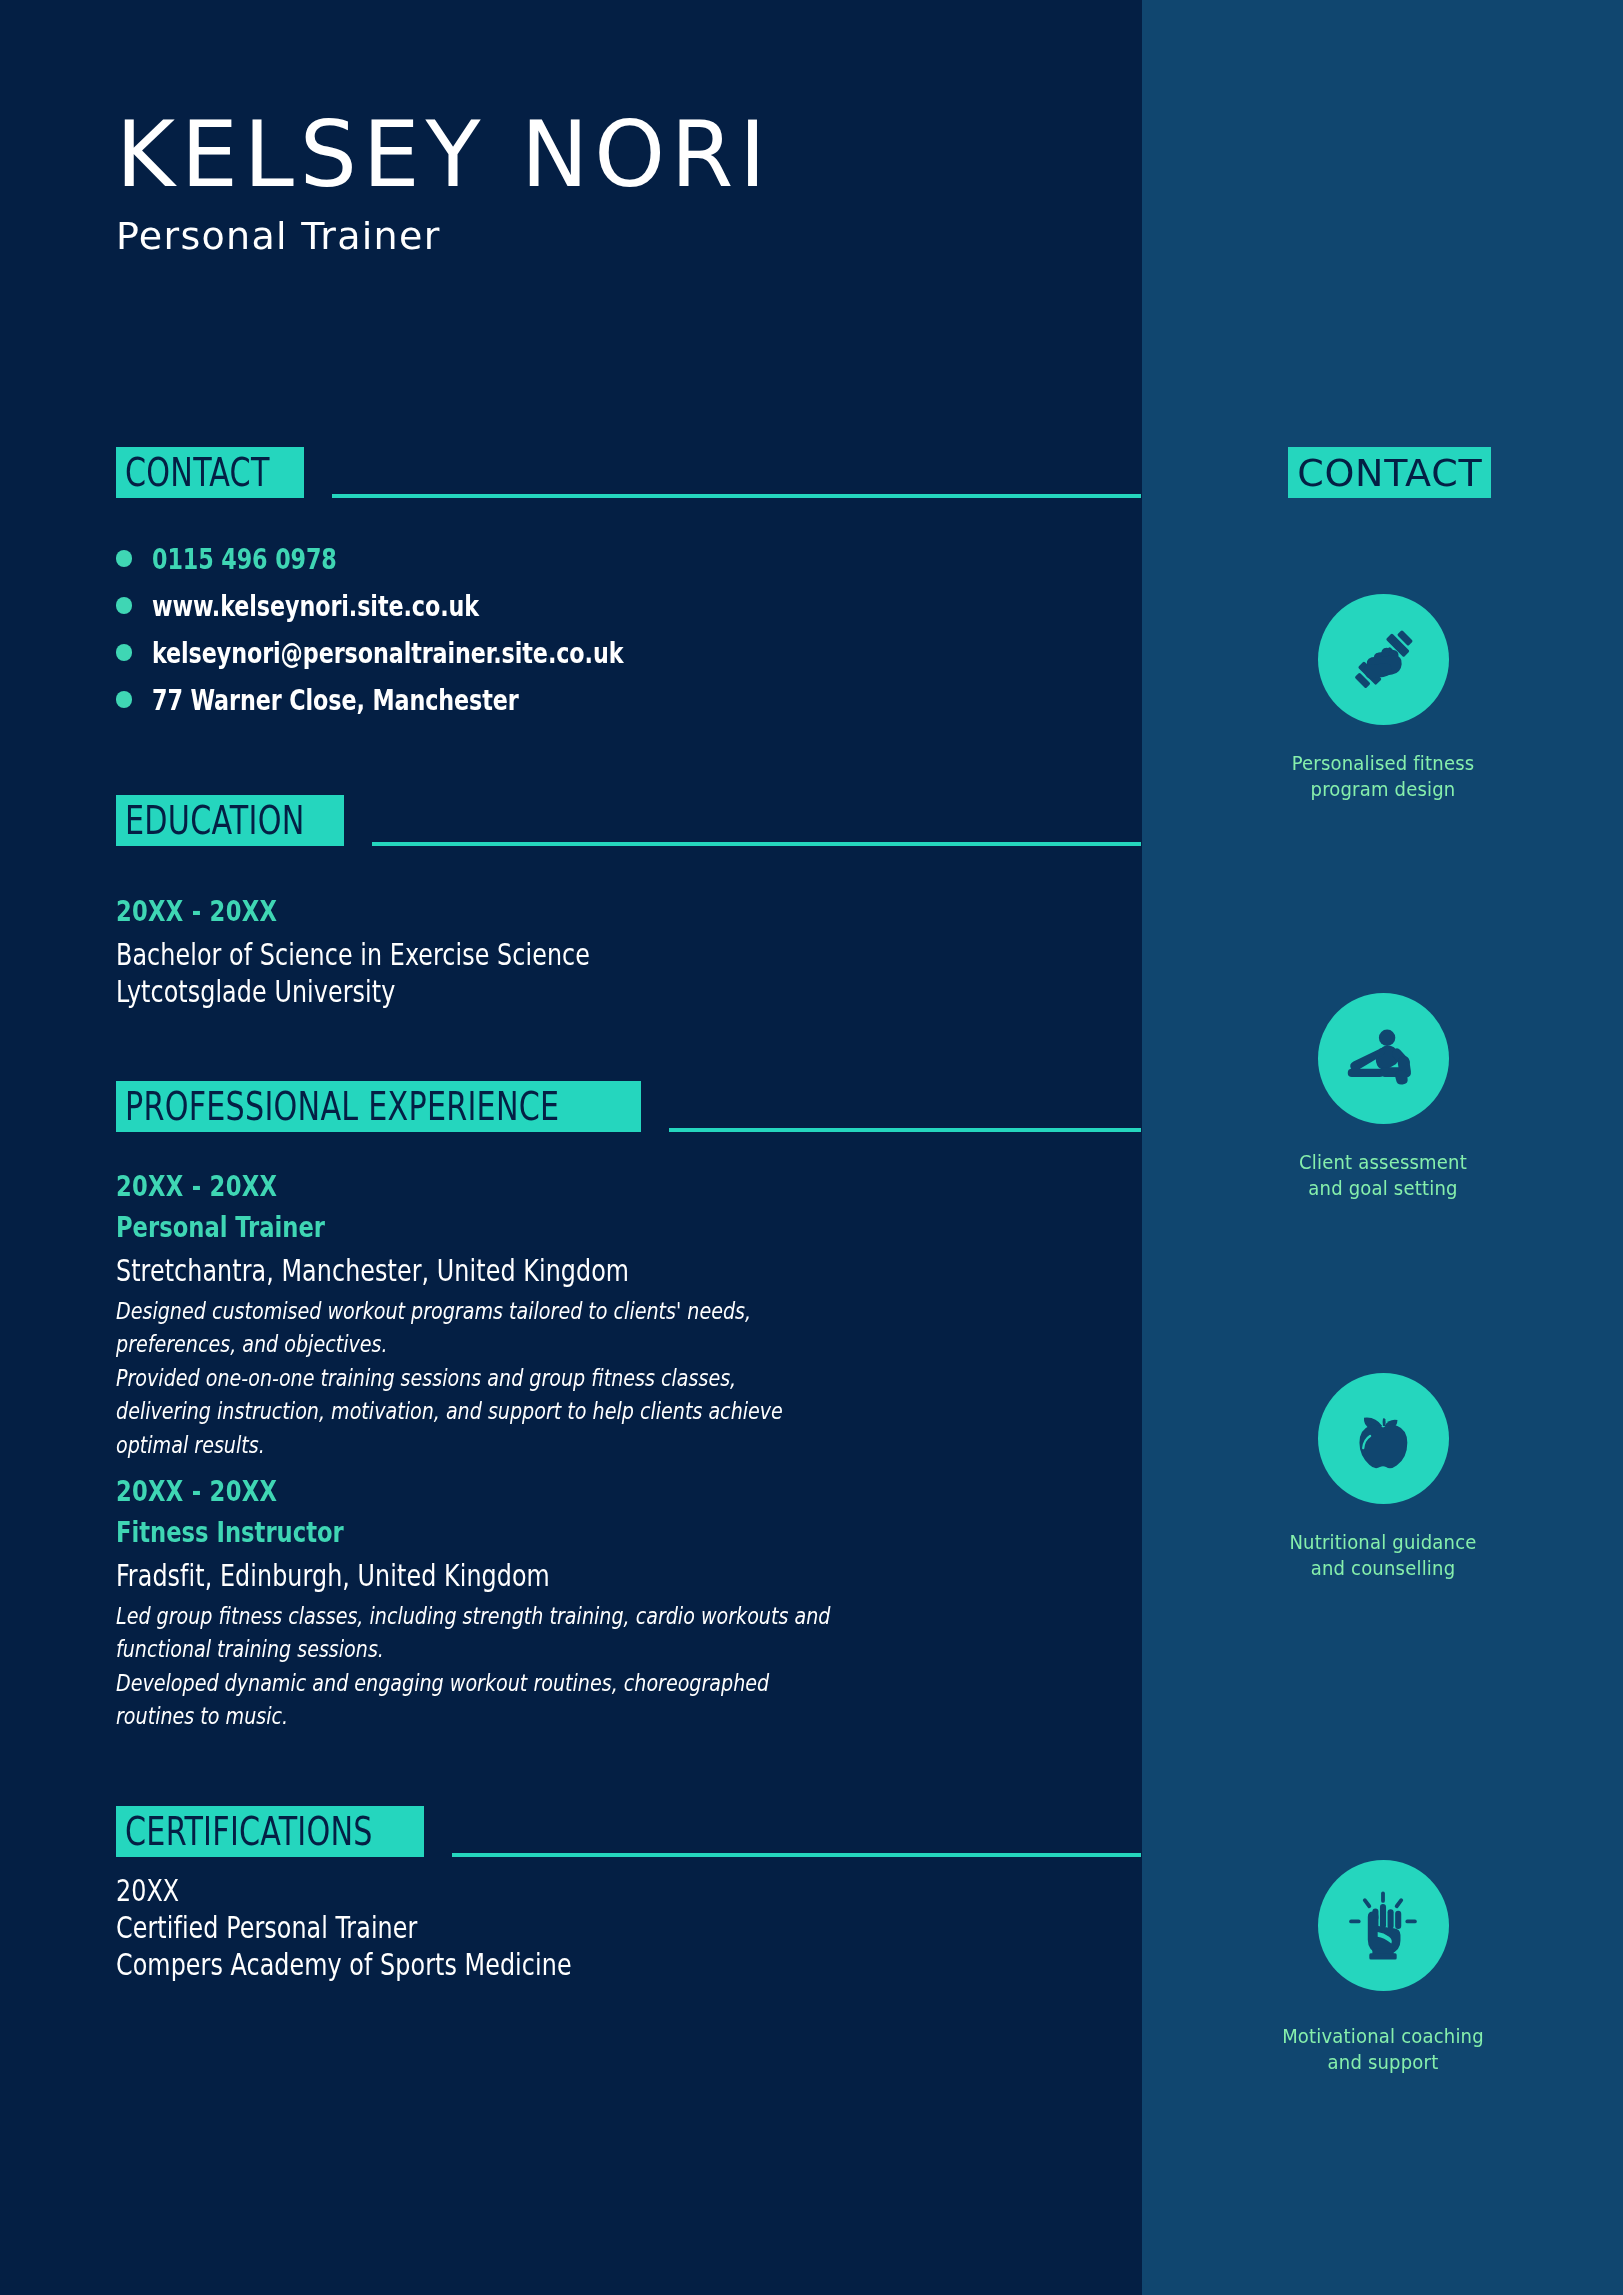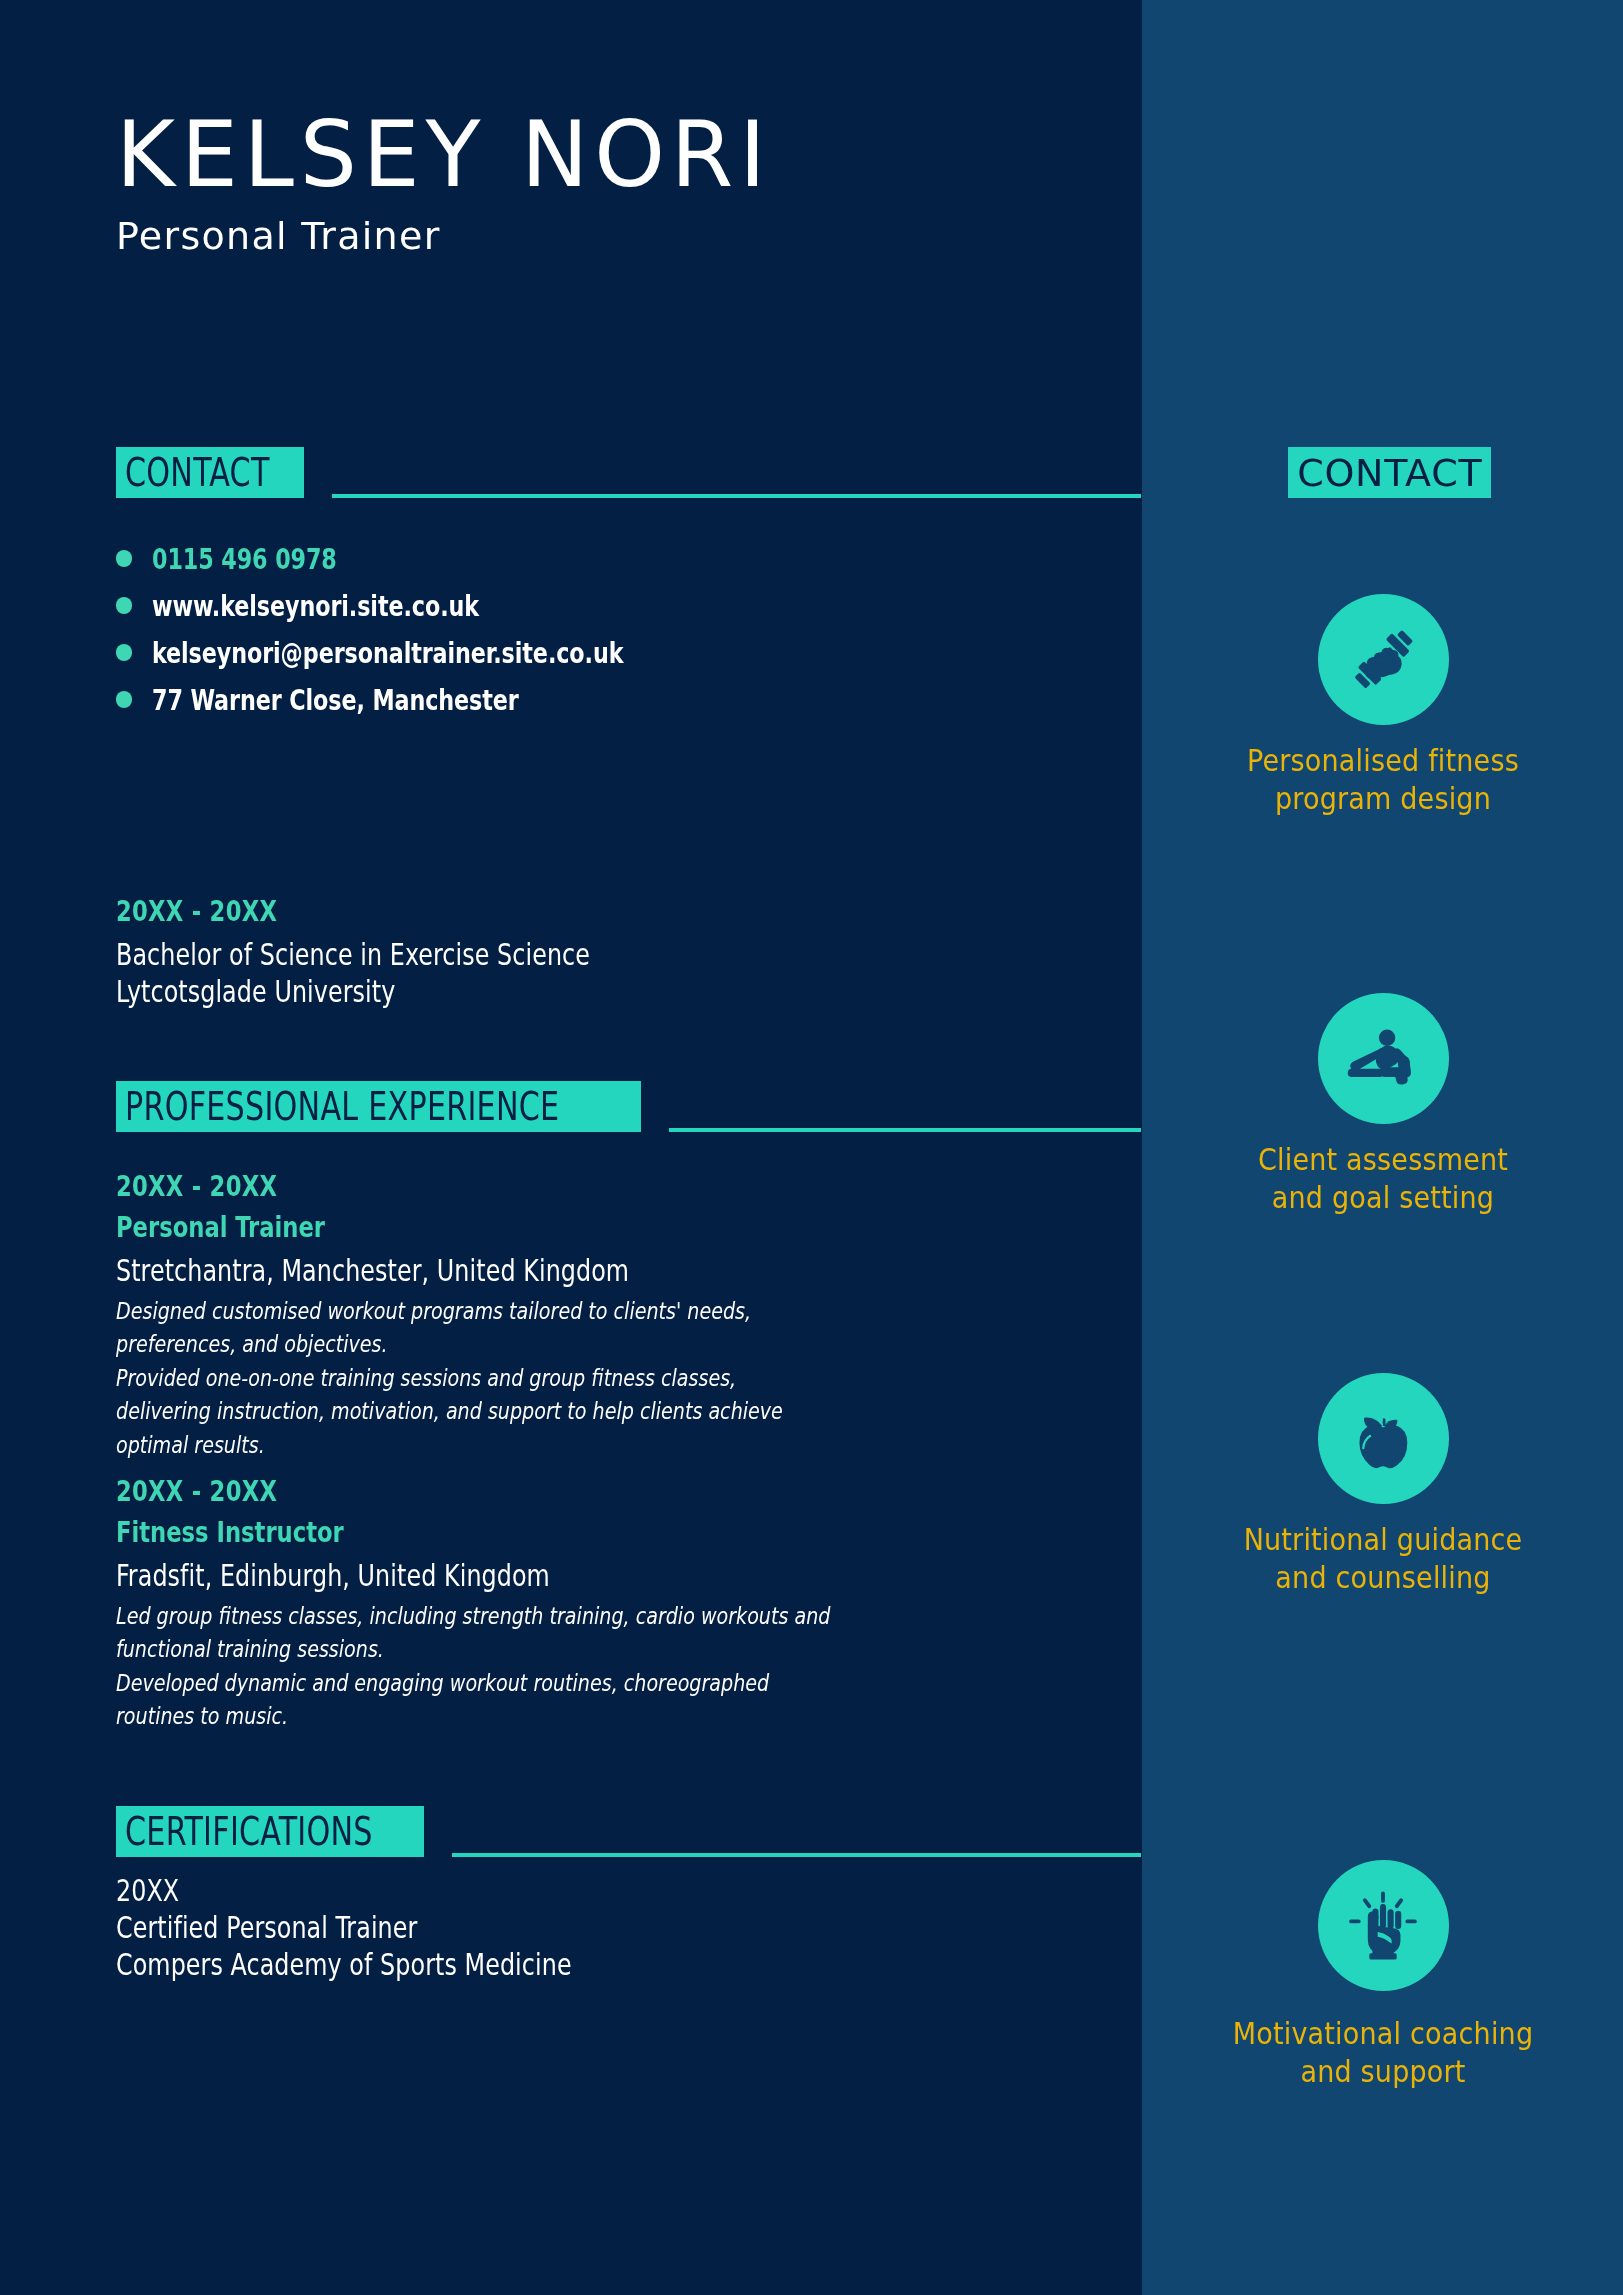--- a/index.html
+++ b/index.html
@@ -200,26 +200,26 @@
   .skill-circle {
     width: 131px; height: 131px;
     border-radius: 50%;
     background: #25D6BE;
     display: flex;
     align-items: center;
     justify-content: center;
   }
   .skill-circle svg { display: block; }
   .skill-label {
-    margin-top: 17px;
-    font-family: "DejaVu Sans Condensed", "Liberation Sans Narrow", "Liberation Sans", sans-serif;
-    font-weight: 400;
-    font-size: 30px;
+    margin-top: 26px;
+    font-family: "DejaVu Sans Condensed", "Liberation Sans Narrow", "Liberation Sans", sans-serif;
+    font-weight: 400;
+    font-size: 20px;
     line-height: 1.28;
-    color: #eab308;
+    color: #86efac;
     text-align: center;
     letter-spacing: 0.2px;
     white-space: pre-line;
   }
 </style>
 </head>
 <body>
 
 <div id="resume">
 
@@ -250,20 +250,26 @@
     <div class="contact-row">
       <div class="bullet"></div>
       <div class="contact-text">kelseynori@personaltrainer.site.co.uk</div>
     </div>
     <div class="contact-row">
       <div class="bullet"></div>
       <div class="contact-text">77 Warner Close, Manchester</div>
     </div>
   </div>
 
+  <div class="section-head" style="top:795px;">
+    <div class="chip">
+      <span>EDUCATION</span>
+    </div>
+    <div class="rule"></div>
+  </div>
 
   <div class="block" style="top:895px;">
     <div class="date-line">20XX - 20XX</div>
     <div class="plain-line" style="margin-top:7.9px;">Bachelor of Science in Exercise Science</div>
     <div class="plain-line">Lytcotsglade University</div>
   </div>
 
   <div class="section-head" style="top:1081px;">
     <div class="chip">
       <span>PROFESSIONAL EXPERIENCE</span>

